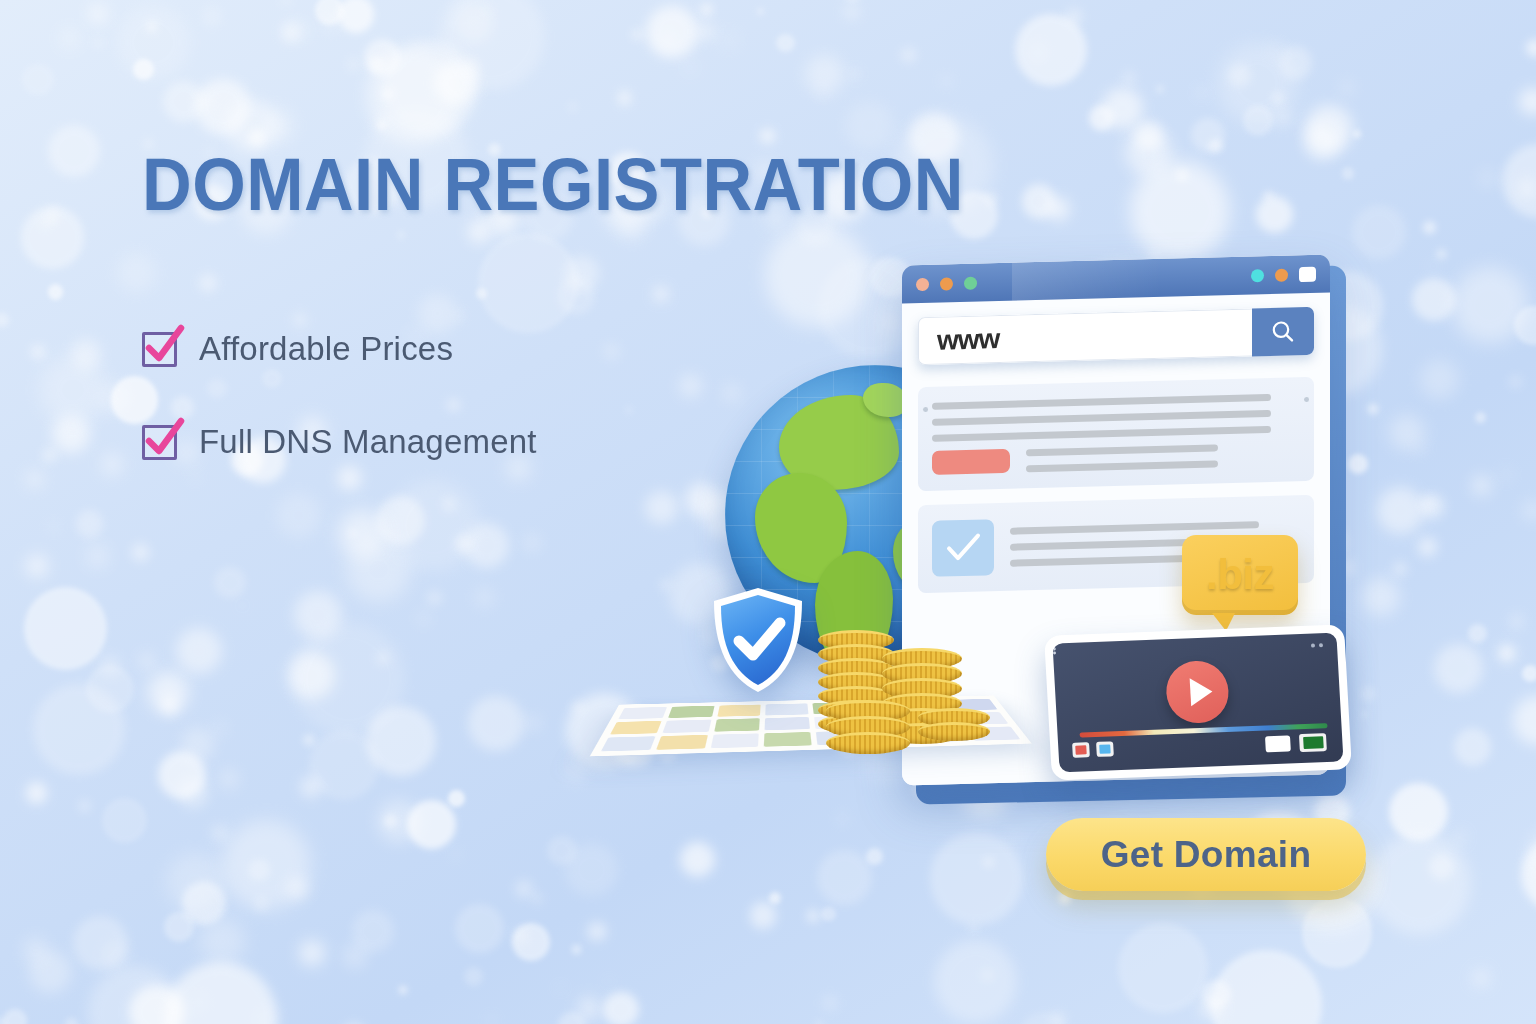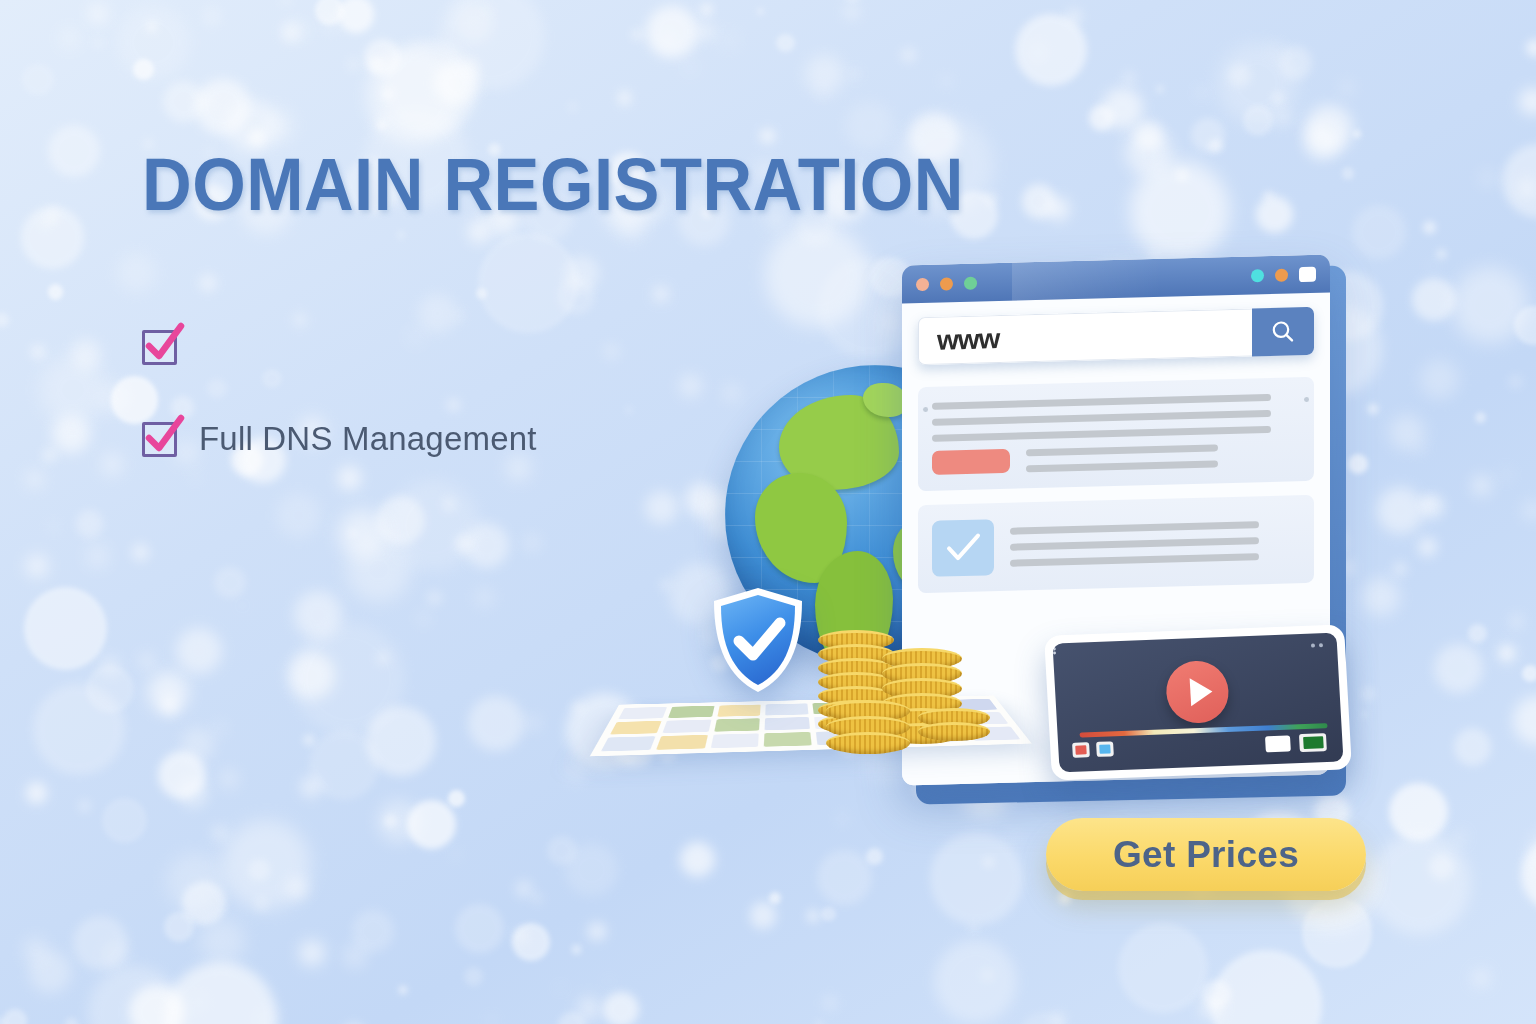--- a/index.html
+++ b/index.html
@@ -697,20 +697,21 @@
   <div class="feature-list">
 
 
     <div class="feature">
       <span class="chk">
         <span class="box"></span>
         <svg viewBox="0 0 46 46" aria-hidden="true">
           <path d="M8 24 L18 34 L40 4" fill="none" stroke="#e8469b" stroke-width="6.5" stroke-linecap="round" stroke-linejoin="round"></path>
         </svg>
       </span>
+      <span class="feature-label">Affordable Prices</span>
     </div>
 
     <div class="feature">
       <span class="chk">
         <span class="box"></span>
         <svg viewBox="0 0 46 46" aria-hidden="true">
           <path d="M8 24 L18 34 L40 4" fill="none" stroke="#e8469b" stroke-width="6.5" stroke-linecap="round" stroke-linejoin="round"></path>
         </svg>
       </span>
       <span class="feature-label">Full DNS Management</span>
@@ -858,20 +859,23 @@
     <i style="background:#dfe7f5"></i>
       <i style="background:#f3e0ab"></i>
       <i style="background:#e9edf7"></i>
       <i style="background:#c7d9ad"></i>
     <i style="background:#dce4f3"></i>
       <i style="background:#eef1f9"></i>
       <i style="background:#cdd8ee"></i>
       <i style="background:#e4e9f6"></i>
   </div>
 
+  <div class="bub bub-biz">
+    <span class="lbl">.biz</span>
+  </div>
 
   <div class="player">
     <div class="screen">
       <span class="c-cam">
           <i></i>
           <i></i>
         </span>
       <span class="play"></span>
       <span class="progress"></span>
       <span class="ctrl c-red">
@@ -888,14 +892,14 @@
       <span class="ctrl c-white"></span>
       <span class="ctrl c-green">
           <i></i>
         </span>
     </div>
   </div>
 
 </div>
 
 <button class="cta">
-  <span>Get Prices</span>
+  <span>Get Domain</span>
 </button>
 
 </body></html>

